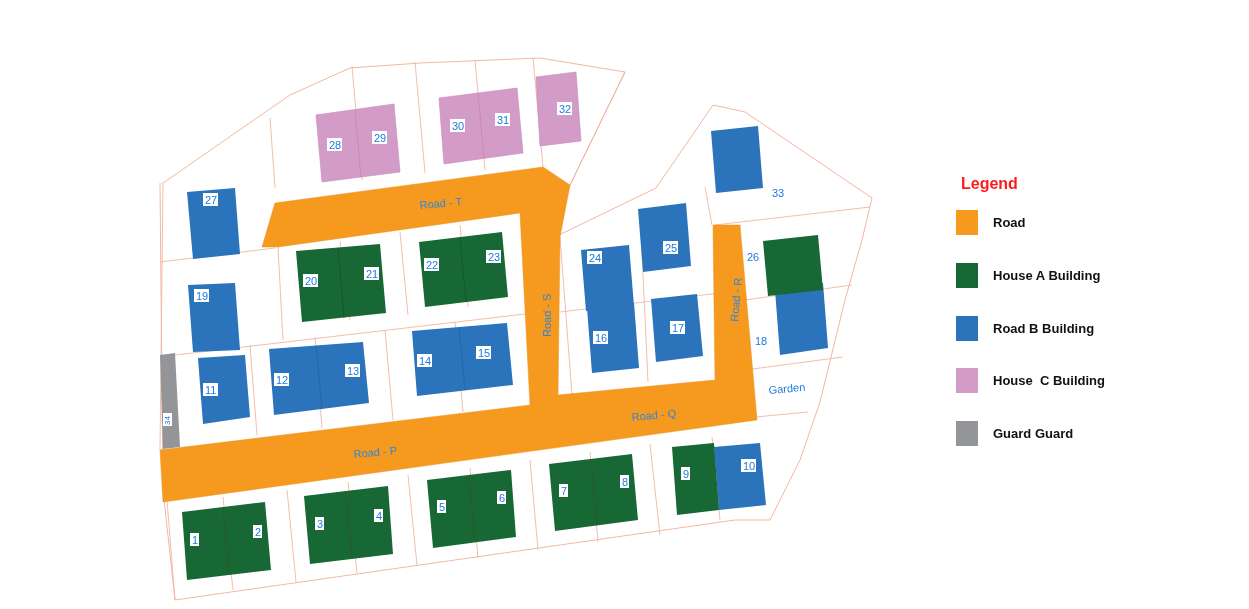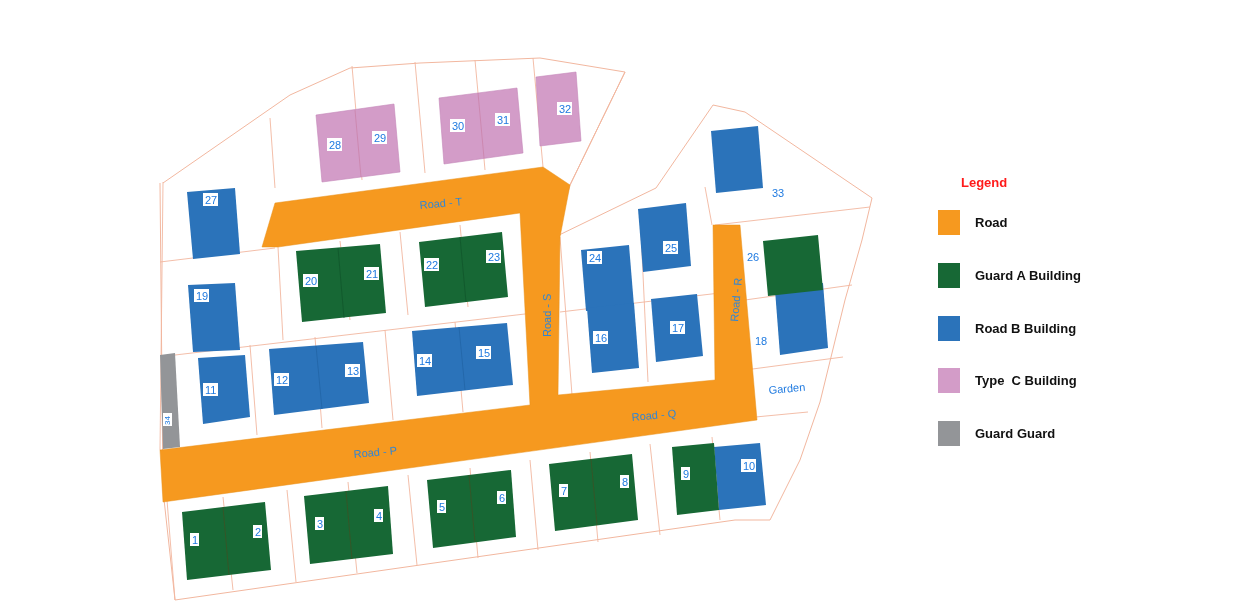--- a/index.html
+++ b/index.html
@@ -7,22 +7,22 @@
   #map { position: absolute; left: 0; top: 0; }
   .boundary { fill: none; stroke: #f2b79f; stroke-width: 1; }
   .plotline { fill: none; stroke: #f2b79f; stroke-width: 0.9; }
   .road { stroke: #e8911a; stroke-width: 0.5; }
   .bldg { stroke-width: 0.6; }
   .plot-label-box { fill: #ffffff; }
   .plot-label { font-family: "Liberation Sans", sans-serif; font-size: 11px; fill: #1f7ae0; }
   .plain-label { font-family: "Liberation Sans", sans-serif; font-size: 11px; fill: #1f7ae0; }
   .road-label { font-family: "Liberation Sans", sans-serif; font-size: 11px; fill: #2f86d6; }
   .legend { position: absolute; left: 938px; top: 172px; width: 200px; }
-  .legend-title { position: absolute; left: 23px; top: 3px; color: #ff1a1a; font-weight: bold; font-size: 13px; font-family: "Liberation Sans", sans-serif; }
-  .legend-item { position: absolute; left: 0; height: 26px; width: 200px; text-align: right; }
+  .legend-title { position: absolute; left: 23px; top: 3px; color: #ff1a1a; font-weight: bold; font-size: 16px; font-family: "Liberation Sans", sans-serif; }
+  .legend-item { position: absolute; left: 18px; height: 26px; width: 200px; text-align: right; }
   .legend-swatch { position: absolute; left: 0; top: 0; width: 22px; height: 25px; }
   .legend-label { position: absolute; left: 37px; top: 5px; font-size: 13px; font-weight: bold; color: #111; white-space: pre; font-family: "Liberation Sans", sans-serif; }
 </style>
 </head>
 <body>
 
 <svg id="map" width="1249" height="609" viewBox="0 0 1249 609">
 
   <g>
     <polyline class="boundary" points="163,183 290,95 350,68 420,63 540,58 625,72 570,185"></polyline>
@@ -256,27 +256,27 @@
 </svg>
 
 <div class="legend">
   <div class="legend-title">Legend</div>
   <div class="legend-item" style="top:38px">
     <div class="legend-swatch" style="background:#f6991f"></div>
     <div class="legend-label">Road</div>
   </div>
   <div class="legend-item" style="top:91px">
     <div class="legend-swatch" style="background:#176835"></div>
-    <div class="legend-label">Guard A Building</div>
+    <div class="legend-label">House A Building</div>
   </div>
   <div class="legend-item" style="top:144px">
     <div class="legend-swatch" style="background:#2b73ba"></div>
     <div class="legend-label">Road B Building</div>
   </div>
   <div class="legend-item" style="top:196px">
     <div class="legend-swatch" style="background:#d39cc8"></div>
-    <div class="legend-label">Type  C Building</div>
+    <div class="legend-label">House  C Building</div>
   </div>
   <div class="legend-item" style="top:249px">
     <div class="legend-swatch" style="background:#939598"></div>
     <div class="legend-label">Guard Guard</div>
   </div>
 </div>
 
 </body></html>

